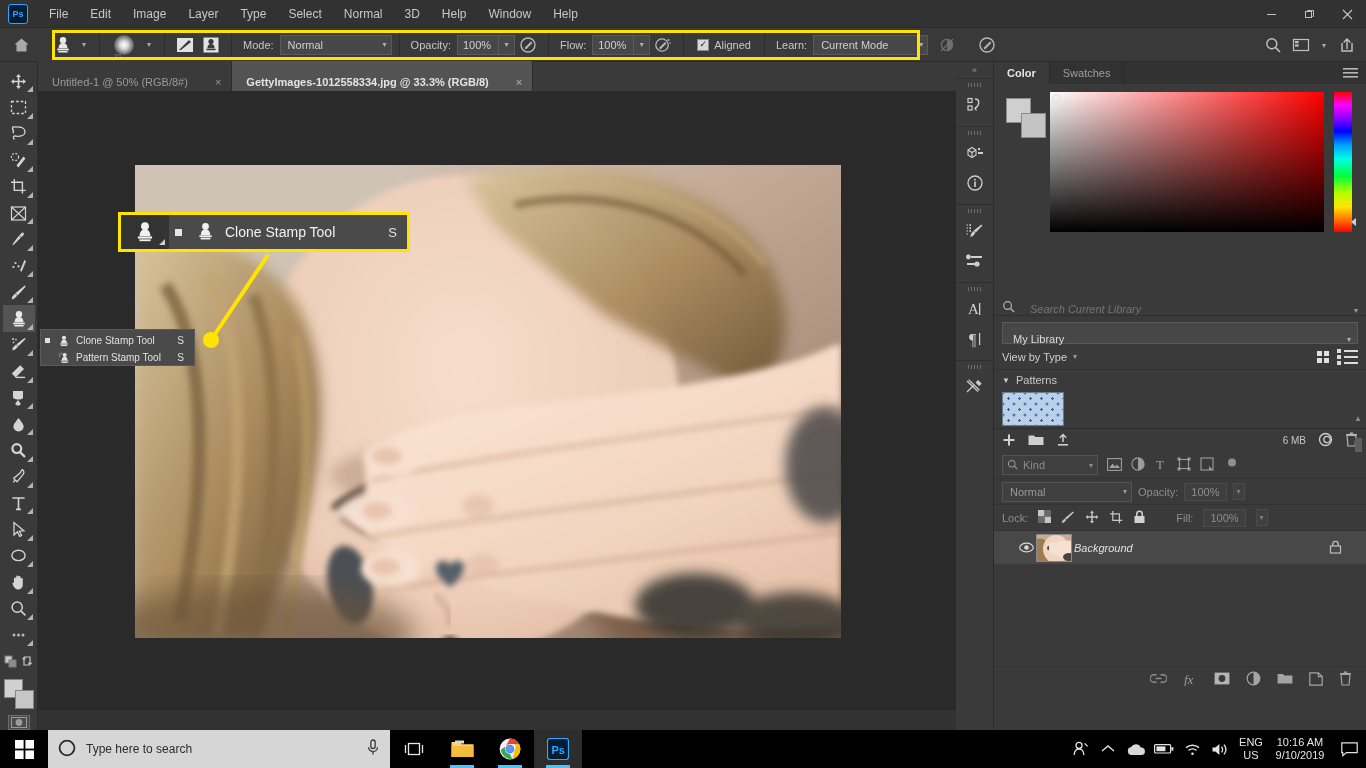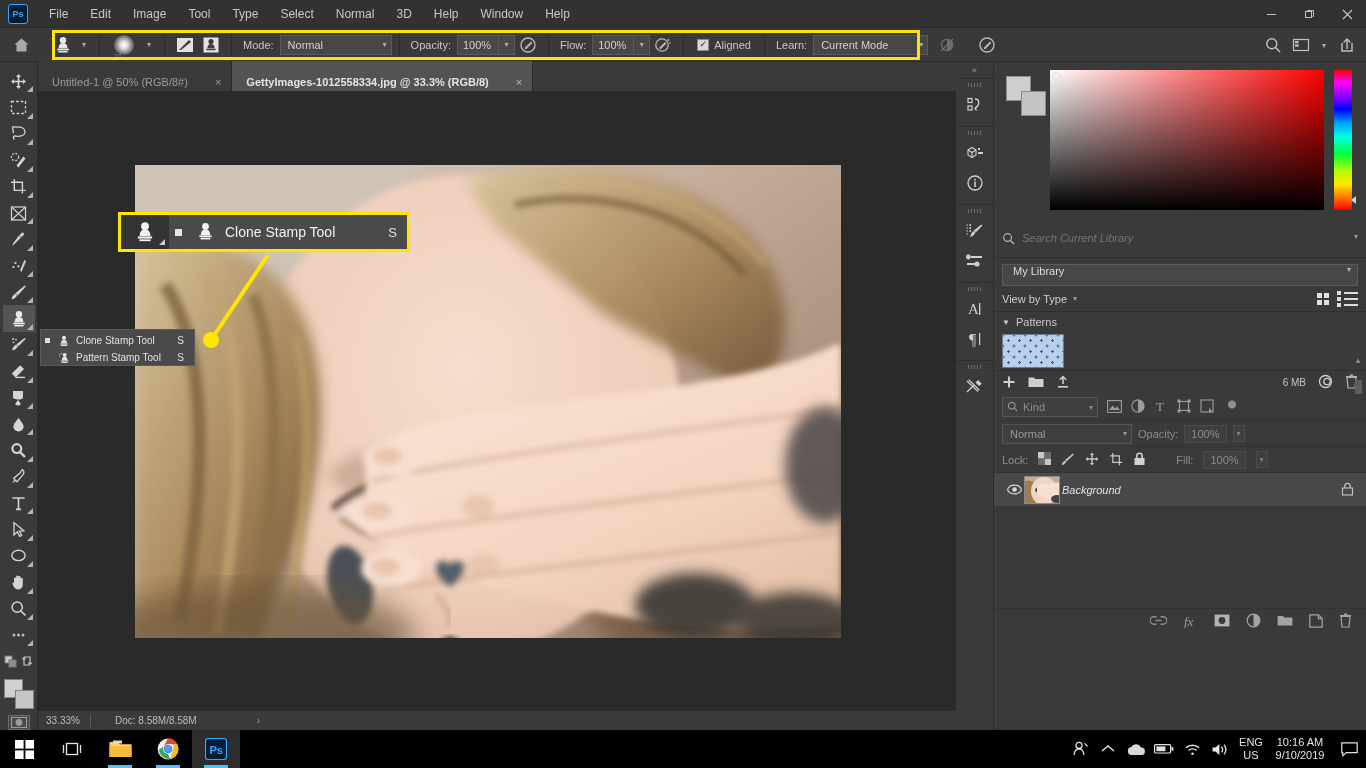--- a/index.html
+++ b/index.html
@@ -179,25 +179,25 @@
      position:relative; }
   .cp-hue { width:18px; height:140px; margin-left:10px;
      background:linear-gradient(to bottom,#ff0000 0%,#ff00ff 9%,#7f00ff 20%,#0000ff 28%,#00a2ff 38%,
        #00ffe1 48%,#00ff3c 60%,#b4ff00 72%,#ffe500 82%,#ff6a00 92%,#ff0000 100%); position:relative; }
   .hue-mark { position:absolute; right:-4px; bottom:6px; width:0;height:0;
      border-top:4px solid transparent; border-bottom:4px solid transparent; border-right:5px solid #d0d0d0; }
   .fld-mark { position:absolute; left:2px; top:2px; width:9px; height:9px; border:1px solid #ddd; border-radius:50%; }
 
   
   .libpanel { padding:0; }
-  .search-row { height:26px; display:flex; align-items:flex-start; padding:0 8px; gap:7px;
-                border-bottom:1px solid #2f2f2f; }
+  .search-row { height:26px; display:flex; align-items:flex-end; padding:0 8px; gap:15px;
+                border-bottom:1px solid #2f2f2f;margin-top:36px; }
   .search-ph { flex:1; color:#767676; font-style:italic; font-size:11px; }
   .libsel { margin:6px 8px 0; height:22px; background:#474747; border:1px solid #5a5a5a;
-            display:flex; align-items:flex-start; padding:0 6px 0 10px; font-size:11px; color:#dcdcdc; }
+            display:flex; align-items:center; padding:12px 6px 0 10px; font-size:11px; color:#dcdcdc; }
   .viewrow { height:26px; display:flex; align-items:center; padding:0 8px; color:#cfcfcf; font-size:11px;
              border-bottom:1px solid #2f2f2f; }
   .viewicons { margin-left:auto; display:flex; gap:8px; align-items:center; }
   .grid-ic { display:grid; grid-template-columns:5px 5px; grid-template-rows:5px 5px; gap:2px; }
   .grid-ic i { background:#e0e0e0; display:block; }
   .list-ic { display:flex; flex-direction:column; gap:2px; }
   .list-ic i { display:flex; gap:3px; align-items:center; }
   .list-ic b { width:4px; height:4px; background:#dcdcdc; display:block; }
   .list-ic s { width:14px; height:2px; background:#dcdcdc; display:block; }
   .patt-head { height:20px; display:flex; align-items:center; padding:0 8px; gap:6px;
@@ -216,21 +216,21 @@
 
   
   .filterrow { height:26px; display:flex; align-items:center; padding:0 8px; gap:9px; }
   .kindsel { width:96px; height:20px; background:#3f3f3f; border:1px solid #545454;
              display:flex; align-items:center; gap:5px; padding:0 4px; color:#8d8d8d; font-size:11px; }
   .blendrow { height:26px; display:flex; align-items:center; padding:0 8px; gap:6px; border-top:1px solid #333; }
   .blendsel { width:130px; height:20px; background:#3f3f3f; border:1px solid #545454;
               display:flex; align-items:center; padding:0 4px 0 7px; color:#999; font-size:11px; }
   .lockrow { height:26px; display:flex; align-items:center; padding:0 8px; gap:10px; border-top:1px solid #333;
              color:#8f8f8f; font-size:11px; }
-  .layerrow { height:34px; display:flex; align-items:center; padding:0 12px; gap:2px;
+  .layerrow { height:34px; display:flex; align-items:center; padding:0 24px; gap:2px;
               background:#484848; border-top:1px solid #333; }
   .eye { width:16px; display:flex; align-items:center; justify-content:center; color:#d8d8d8; }
   .lthumb { width:36px; height:28px; border:1px solid #8a8a8a; overflow:hidden; position:relative; background:#caa; }
   .lname { flex:1; font-style:italic; color:#e0e0e0; font-size:11px; }
   .layersfoot { position:absolute; left:0; bottom:0; width:372px; height:26px;
                 display:flex; align-items:center; justify-content:flex-end; gap:16px; padding-right:14px;
                 color:#9d9d9d; border-top:1px solid #333; background:#3a3a3a; }
 
   
   .taskbar { position:absolute; left:0; bottom:0; width:1366px; height:38px; background:#000; display:flex; align-items:center; }
@@ -250,21 +250,21 @@
 </head>
 <body>
 
 <div class="app">
 
   <div class="menubar">
     <div class="ps-logo">Ps</div>
     <div class="menuitem">File</div>
     <div class="menuitem">Edit</div>
     <div class="menuitem">Image</div>
-    <div class="menuitem">Tool</div>
+    <div class="menuitem">Layer</div>
     <div class="menuitem">Type</div>
     <div class="menuitem">Select</div>
     <div class="menuitem">Normal</div>
     <div class="menuitem">3D</div>
     <div class="menuitem">Help</div>
     <div class="menuitem">Window</div>
     <div class="menuitem">Help</div>
     <div class="winbtns">
       <div class="winbtn">
         <svg width="11" height="11" viewBox="0 0 11 11">
@@ -742,26 +742,20 @@
             <path d="M4.6 12.2 C4.6 8.6 6.4 7 9 7 C11.6 7 13.4 8.6 13.4 12.2 Z" fill="#f0f0f0"></path>
             <rect x="3.2" y="12.6" width="11.6" height="1.8" fill="#f0f0f0"></rect>
             <rect x="4.4" y="15" width="9.2" height="1.5" fill="#f0f0f0"></rect>
           </svg>
       </span>
       <span class="co-label">Clone Stamp Tool</span>
       <span class="co-key">S</span>
     </div>
   </div>
 
-  <div class="statusbar">
-    <span class="st-zoom">33.33%</span>
-    <span class="st-div"></span>
-    <span class="st-doc">Doc: 8.58M/8.58M</span>
-    <span class="st-arrow">›</span>
-  </div>
 
   <div class="rail">
     <div class="rail-collapse">«</div>
     <div class="rail-grp">
       <div class="rail-grip"></div>
       <div class="rail-btn">
         <svg width="18" height="18" viewBox="0 0 18 18">
             <rect x="2" y="2.5" width="4" height="4" fill="none" stroke="#cfcfcf" stroke-width="1.2"></rect>
             <rect x="2" y="10" width="4" height="4" fill="none" stroke="#cfcfcf" stroke-width="1.2"></rect>
             <path d="M9 3 C14 3 14 9 9 12" fill="none" stroke="#cfcfcf" stroke-width="1.4"></path>
@@ -831,20 +825,31 @@
             <path d="M2 14 L9 7" stroke="#cfcfcf" stroke-width="1.3"></path>
             <path d="M13 2 L16.8 5.8 L14 8 L10.6 4.6 Z" fill="#cfcfcf"></path>
           </svg>
       </div>
     </div>
   </div>
 
   <div class="panels">
 
     <div>
+      <div class="ptabs">
+        <div class="ptab active">Color</div>
+        <div class="ptab">Swatches</div>
+        <div class="pmenu">
+          <svg width="15" height="12" viewBox="0 0 15 12">
+              <rect y="1" width="15" height="1.6" fill="#b6b6b6"></rect>
+              <rect y="5" width="15" height="1.6" fill="#b6b6b6"></rect>
+              <rect y="9" width="15" height="1.6" fill="#b6b6b6"></rect>
+            </svg>
+        </div>
+      </div>
       <div class="pbody colorpanel">
         <div class="cp-sw">
           <div class="cp-f"></div>
           <div class="cp-b"></div>
         </div>
         <div class="cp-field">
           <div class="fld-mark"></div>
         </div>
         <div class="cp-hue">
           <div class="hue-mark"></div>
@@ -1111,20 +1116,35 @@
 
   <div class="taskbar">
     <div class="start">
       <svg width="19" height="19" viewBox="0 0 19 19">
           <rect x="0" y="0" width="8.6" height="8.6" fill="#fff"></rect>
           <rect x="10.4" y="0" width="8.6" height="8.6" fill="#fff"></rect>
           <rect x="0" y="10.4" width="8.6" height="8.6" fill="#fff"></rect>
           <rect x="10.4" y="10.4" width="8.6" height="8.6" fill="#fff"></rect>
         </svg>
     </div>
+    <div class="searchbox">
+      <span>
+        <svg width="18" height="18" viewBox="0 0 18 18">
+            <circle cx="9" cy="9" r="7.4" fill="none" stroke="#2b2b2b" stroke-width="1.8"></circle>
+          </svg>
+      </span>
+      <span style="flex:1">Type here to search</span>
+      <span>
+        <svg width="14" height="17" viewBox="0 0 14 17">
+            <rect x="4.8" y="1" width="4.4" height="8.4" rx="2.2" fill="none" stroke="#3a3a3a" stroke-width="1.3"></rect>
+            <path d="M2.6 8.2 A4.4 4.4 0 0 0 11.4 8.2" fill="none" stroke="#3a3a3a" stroke-width="1.3"></path>
+            <path d="M7 12.6 V15.6" stroke="#3a3a3a" stroke-width="1.3"></path>
+          </svg>
+      </span>
+    </div>
     <div class="tb-icon">
       <svg width="20" height="18" viewBox="0 0 20 18">
           <rect x="4.5" y="3.5" width="11" height="11" fill="none" stroke="#e6e6e6" stroke-width="1.3"></rect>
           <path d="M1.5 5 V13 M18.5 5 V13" stroke="#e6e6e6" stroke-width="1.3"></path>
         </svg>
     </div>
     <div class="tb-icon openapp">
       <svg width="23" height="19" viewBox="0 0 23 19">
           <path d="M0.5 2 H9 L10.8 4.2 H22.5 V17 H0.5 Z" fill="#ffd267"></path>
           <path d="M0.5 6 H22.5 V17 H0.5 Z" fill="#f5bc3b"></path>

